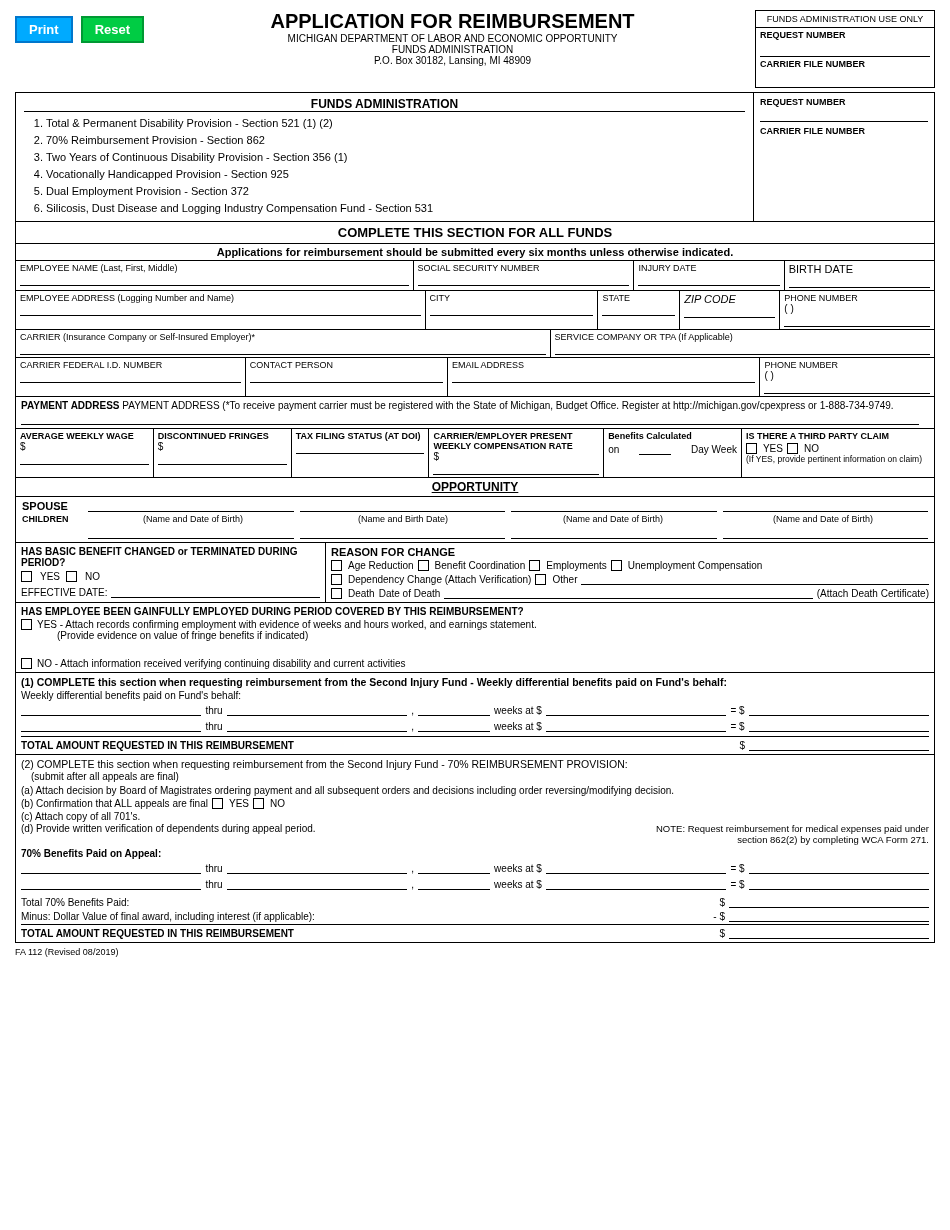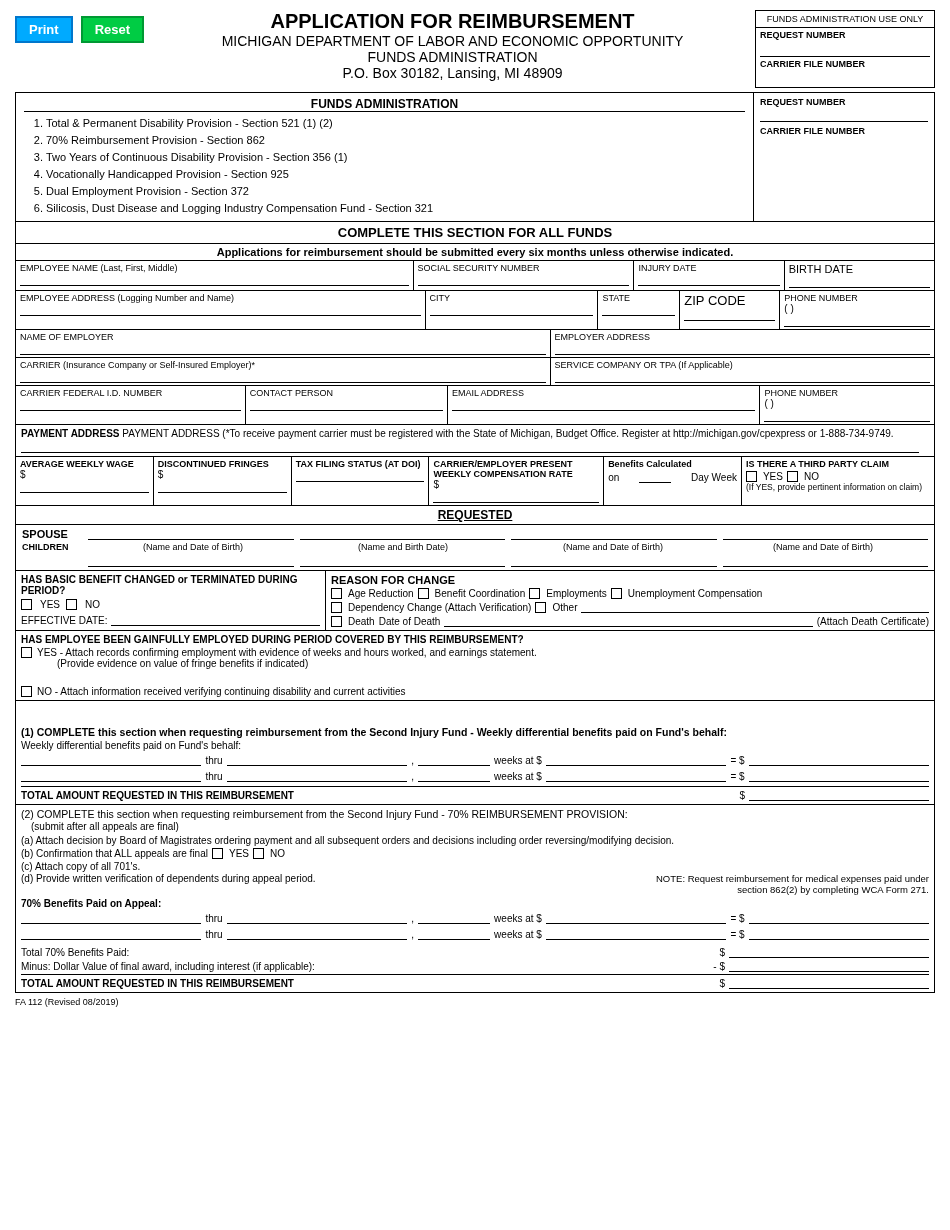--- a/index.html
+++ b/index.html
@@ -1,21 +1,21 @@
 <!DOCTYPE html>
 <html><head>
   <meta charset="utf-8">
   <style>
     * { box-sizing: border-box; margin: 0; padding: 0; }
     body { font-family: Arial, sans-serif; font-size: 11px; background: #fff; color: #000; width: 950px; }
     .page { padding: 10px 15px; }
     .btn-print { background: #00aaff; color: #fff; border: 2px solid #0077cc; padding: 4px 12px; font-size: 13px; font-weight: bold; cursor: pointer; }
     .btn-reset { background: #00cc44; color: #fff; border: 2px solid #009933; padding: 4px 12px; font-size: 13px; font-weight: bold; cursor: pointer; }
     .app-title { font-size: 20px; font-weight: bold; }
-    .header-sub { font-size: 14px; }
+    .header-sub { font-size: 10px; }
     .funds-admin-box { border: 1px solid #000; padding: 3px 6px; font-size: 9px; text-align: center; min-width: 160px; }
     .field-input { border: none; border-bottom: 1px solid #000; width: 100%; outline: none; font-size: 11px; background: transparent; }
 
     .checkbox-inline { display: inline-block; width: 11px; height: 11px; border: 1px solid #000; margin-right: 2px; vertical-align: middle; }
   </style>
 </head>
 <body>
 
 <div class="page">
 
@@ -48,21 +48,21 @@
 
     <div style="display:flex; border-bottom:1px solid #000;">
       <div style="flex:1; padding:4px 8px; border-right:1px solid #000;">
         <div style="font-weight:bold; text-align:center; font-size:12px; border-bottom:1px solid #000; margin-bottom:3px;">FUNDS ADMINISTRATION</div>
         <ol style="padding-left:22px; line-height:1.55;">
           <li>Total &amp; Permanent Disability Provision - Section 521 (1) (2)</li>
           <li>70% Reimbursement Provision - Section 862</li>
           <li>Two Years of Continuous Disability Provision - Section 356 (1)</li>
           <li>Vocationally Handicapped Provision - Section 925</li>
           <li>Dual Employment Provision - Section 372</li>
-          <li>Silicosis, Dust Disease and Logging Industry Compensation Fund - Section 321</li>
+          <li>Silicosis, Dust Disease and Logging Industry Compensation Fund - Section 531</li>
         </ol>
       </div>
 
       <div style="min-width:180px; padding:4px 6px;">
         <div style="font-size:9px; font-weight:bold; border-bottom:1px solid #000; padding-bottom:14px;">REQUEST NUMBER</div>
         <div style="font-size:9px; font-weight:bold; margin-top:4px;">CARRIER FILE NUMBER</div>
         <div style="min-height:20px;"></div>
       </div>
     </div>
 
@@ -95,40 +95,30 @@
       </div>
       <div style="flex:0.9; border-right:1px solid #000; padding:2px 4px;">
         <div style="font-size:9px;">CITY</div>
         <input type="text" class="field-input" style="">
       </div>
       <div style="flex:0.4; border-right:1px solid #000; padding:2px 4px;">
         <div style="font-size:9px;">STATE</div>
         <input type="text" class="field-input" style="">
       </div>
       <div style="flex:0.5; border-right:1px solid #000; padding:2px 4px;">
-        <div style="font-size:13px;">ZIP CODE</div>
+        <div style="font-size:11px;font-style:italic;">ZIP CODE</div>
         <input type="text" class="field-input" style="">
       </div>
       <div style="flex:0.8; padding:2px 4px;">
         <div style="font-size:9px;">PHONE NUMBER</div>
         <div style="font-size:10px;">(         )</div>
         <input type="text" class="field-input" style="">
       </div>
     </div>
 
-    <div style="display:flex; border-bottom:1px solid #000;">
-      <div style="flex:1.4; border-right:1px solid #000; padding:2px 4px;">
-        <div style="font-size:9px;">NAME OF EMPLOYER</div>
-        <input type="text" class="field-input" style="">
-      </div>
-      <div style="flex:1; padding:2px 4px;">
-        <div style="font-size:9px;">EMPLOYER ADDRESS</div>
-        <input type="text" class="field-input" style="">
-      </div>
-    </div>
 
     <div style="display:flex; border-bottom:1px solid #000;">
       <div style="flex:1.4; border-right:1px solid #000; padding:2px 4px;">
         <div style="font-size:9px;">CARRIER (Insurance Company or Self-Insured Employer)*</div>
         <input type="text" class="field-input" style="">
       </div>
       <div style="flex:1; padding:2px 4px;">
         <div style="font-size:9px;">SERVICE COMPANY OR TPA   (If Applicable)</div>
         <input type="text" class="field-input" style="">
       </div>
@@ -198,21 +188,21 @@
         <div style="display:flex; align-items:center; gap:4px; margin-top:2px; font-size:10px;">
           <span class="checkbox-inline"></span>
           <span>YES</span>
           <span class="checkbox-inline"></span>
           <span>NO</span>
         </div>
         <div style="font-size:8.5px;">(If YES, provide pertinent information on claim)</div>
       </div>
     </div>
 
-    <div style="text-align:center; font-weight:bold; font-size:12px; border-bottom:1px solid #000; padding:2px; text-decoration:underline;">REQUESTED</div>
+    <div style="text-align:center; font-weight:bold; font-size:12px; border-bottom:1px solid #000; padding:2px; text-decoration:underline;">OPPORTUNITY</div>
 
     <div style="padding:3px 6px; border-bottom:1px solid #000;">
       <div style="display:flex; align-items:flex-end; gap:6px; margin-bottom:2px;">
         <span style="font-weight:bold; min-width:60px;">SPOUSE</span>
         <span style="border-bottom:1px solid #000; flex:1; min-height:12px;"></span>
         <span style="border-bottom:1px solid #000; flex:1; min-height:12px;"></span>
         <span style="border-bottom:1px solid #000; flex:1; min-height:12px;"></span>
         <span style="border-bottom:1px solid #000; flex:1; min-height:12px;"></span>
       </div>
       <div style="display:flex; gap:0; font-size:9px; margin-bottom:1px;">
@@ -284,21 +274,21 @@
           <span>YES - Attach records confirming employment with evidence of weeks and hours worked, and earnings statement.</span>
           <div style="padding-left:20px;">(Provide evidence on value of fringe benefits if indicated)</div>
         </div>
       </div>
       <div style="display:flex; align-items:flex-start; gap:3px;">
         <span class="checkbox-inline"></span>
         <span>NO  - Attach information received verifying continuing disability and current activities</span>
       </div>
     </div>
 
-    <div style="border-bottom:1px solid #000; padding:3px 5px;margin-top:22px;">
+    <div style="border-bottom:1px solid #000; padding:3px 5px;">
       <div style="font-size:10.5px; margin-bottom:2px;">
         <span style="font-weight:bold;">(1) COMPLETE this section when requesting reimbursement from the Second Injury Fund - <span style="font-weight:bold;">Weekly differential benefits paid on Fund's behalf:</span></span>
       </div>
       <div style="font-size:10px; margin-bottom:3px;">Weekly differential benefits paid on Fund's behalf:</div>
 
       <div style="display:flex; align-items:flex-end; gap:4px; font-size:10px; margin-bottom:4px;">
         <span style="border-bottom:1px solid #000; flex:1; min-height:12px;"></span>
         <span>thru</span>
         <span style="border-bottom:1px solid #000; flex:1; min-height:12px;"></span>
         <span>,</span>

